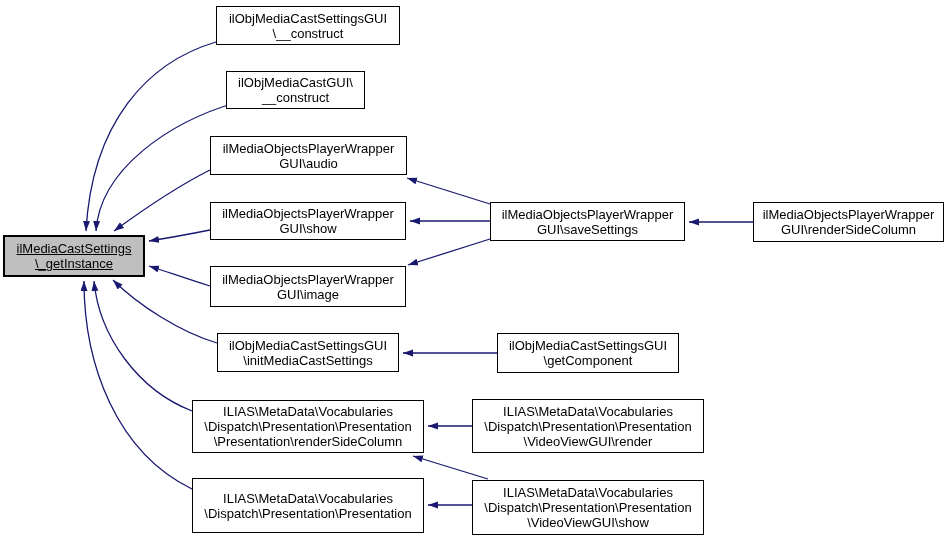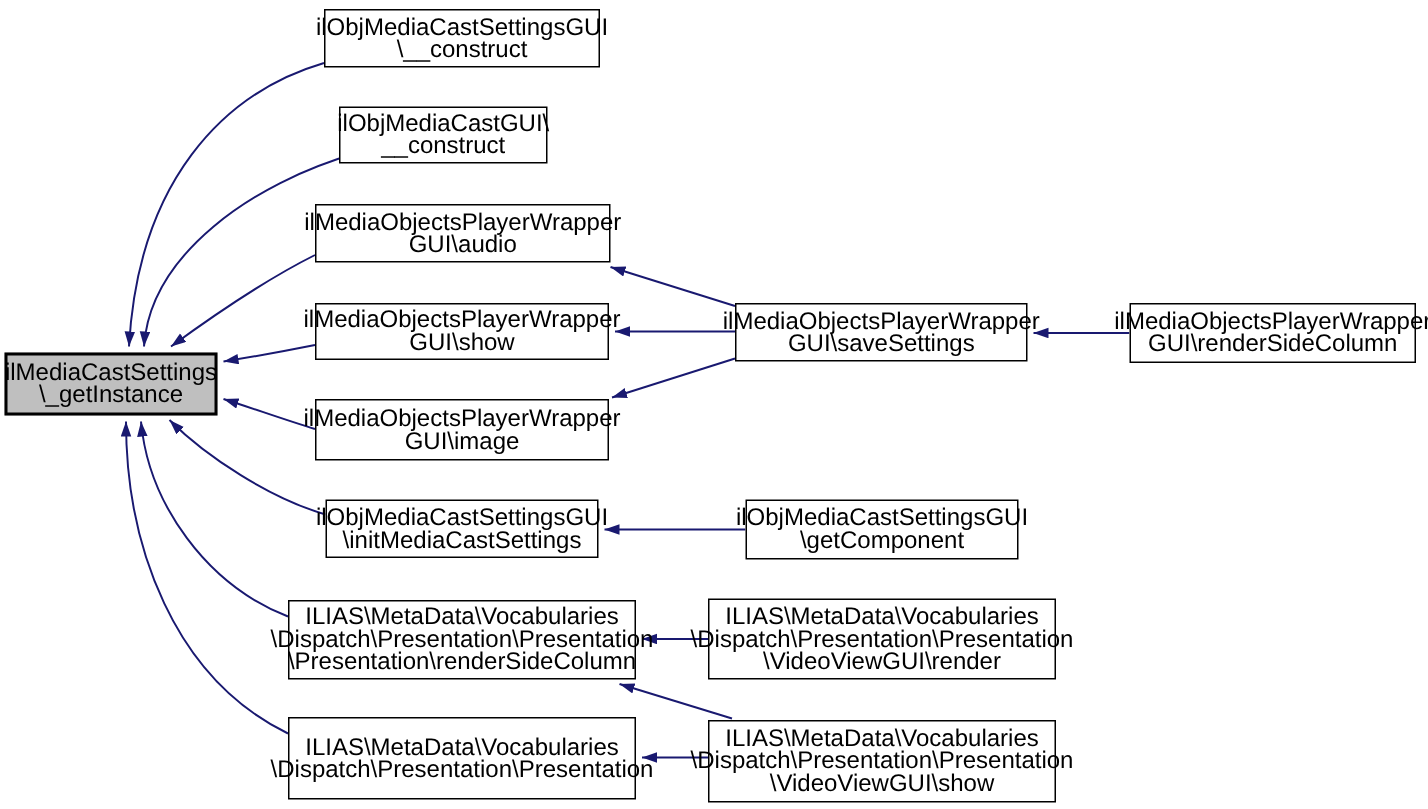--- a/index.html
+++ b/index.html
@@ -24,30 +24,31 @@
   .node {
     position: absolute;
     box-sizing: border-box;
     background: var(--node-fill);
     border: 1px solid var(--border);
     color: var(--text);
     display: flex;
     flex-direction: column;
     align-items: center;
     justify-content: center;
-    font-size: 16px;
+    font-size: 13px;
     line-height: 15px;
     text-align: center;
     white-space: nowrap;
     cursor: pointer;
   }
   .node.hl {
     background: var(--hl-fill);
     border-width: 2px;
     cursor: default;
+    text-decoration: underline;
   }
   .node span { display: block; }
 </style>
 </head>
 <body>
 
 <div id="canvas">
 
   <svg id="edge-layer" width="952" height="539">
     <defs>

